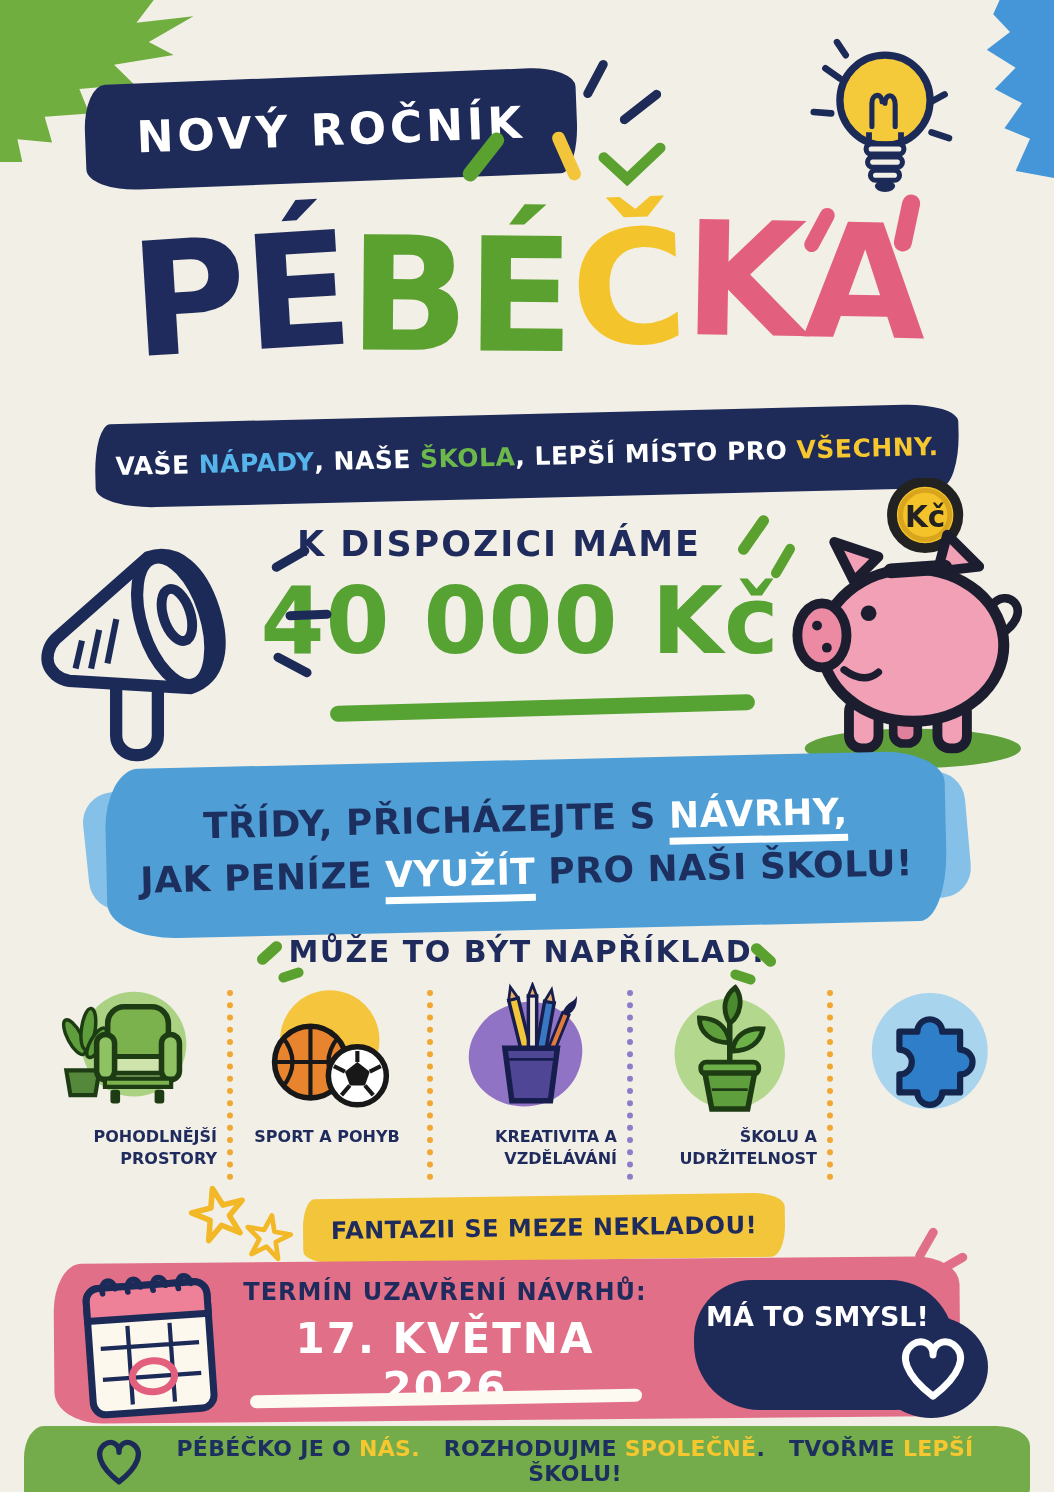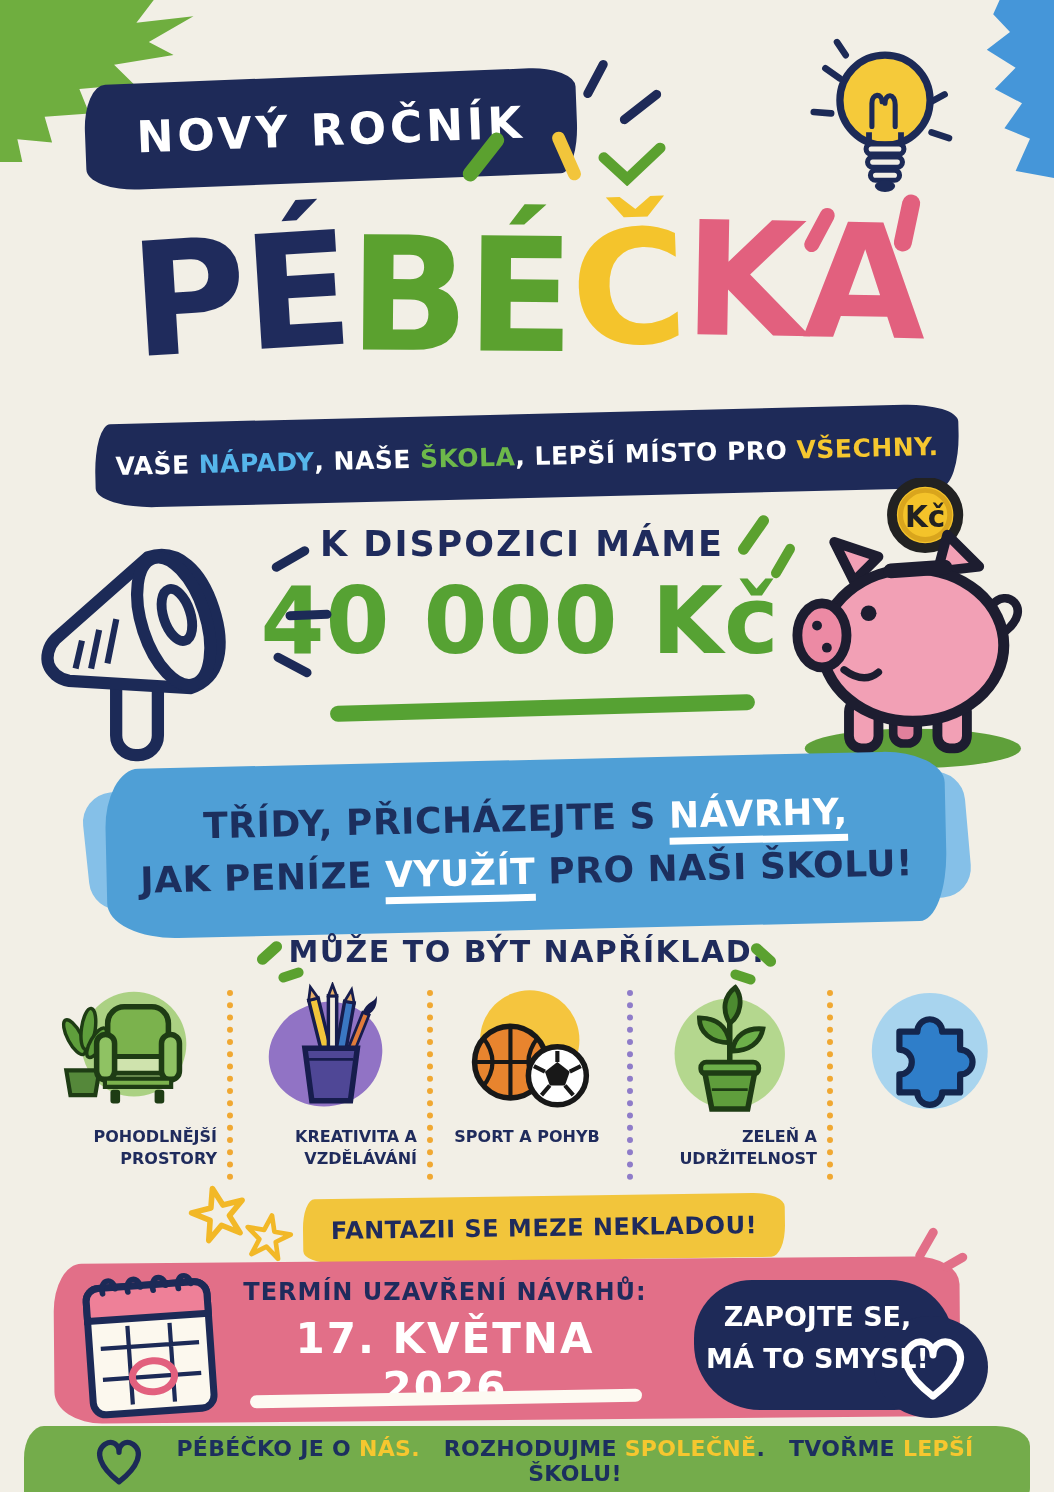--- a/index.html
+++ b/index.html
@@ -33,21 +33,21 @@
   .title-row span:nth-child(4){transform:rotate(2deg) translateY(-4px);}
   
   .tagline{
     left:95px;top:414px;width:864px;height:84px;background:#1e2a58;
     border-radius:16px 54px 20px 60px / 50px 18px 55px 20px;
     transform:rotate(-1.4deg);
     display:flex;align-items:center;justify-content:center;
     font-size:25px;letter-spacing:.5px;white-space:pre;
   }
   
-  .budget-label{left:297px;top:524px;width:450px;text-align:center;font-size:35px;letter-spacing:2px;}
+  .budget-label{left:297px;top:524px;width:450px;font-size:35px;letter-spacing:2px;}
   .amount{left:250px;top:568px;width:540px;text-align:center;font-size:92px;color:#56a233;letter-spacing:1px;}
   .amount-underline{left:330px;top:700px;width:425px;height:16px;background:#56a233;border-radius:9px;transform:rotate(-1.6deg);}
   
   .blue-smear{background:#85c0e8;border-radius:30px;}
   .blue-banner{
     left:106px;top:760px;width:840px;height:170px;background:#4f9fd6;
     border-radius:34px 62px 28px 70px / 60px 32px 70px 36px;
     transform:rotate(-1.3deg);
     display:flex;flex-direction:column;align-items:center;justify-content:center;gap:12px;
   }
@@ -209,20 +209,35 @@
         <rect x="75" y="38" width="13" height="33" rx="6.5" fill="#8fc263" stroke="#1e3c14" stroke-width="4"></rect>
         <path d="M34,70 h48 v6 h-48 z" fill="#7bb24d" stroke="#1e3c14" stroke-width="3"></path>
         <rect x="38" y="78" width="7" height="10" rx="2" fill="#1e3c14"></rect>
         <rect x="70" y="78" width="7" height="10" rx="2" fill="#1e3c14"></rect>
       </svg>
       <div class="col-label">POHODLNĚJŠÍ PROSTORY</div>
     </div>
 
     <div class="col">
       <svg viewBox="0 0 100 100">
+        <circle cx="52" cy="42" r="36" fill="#f5c53e"></circle>
+        <clipPath id="bb">
+            <circle cx="38" cy="58" r="26"></circle>
+          </clipPath>
+        <circle cx="38" cy="58" r="26" fill="#e8842e" stroke="#181818" stroke-width="4"></circle>
+        <path clip-path="url(#bb)" d="M12,58 h52 M38,32 v52 M18,40 q14,18 0,36 M58,40 q-14,18 0,36" stroke="#181818" stroke-width="3" fill="none"></path>
+        <circle cx="72" cy="68" r="21" fill="#ffffff" stroke="#181818" stroke-width="4"></circle>
+        <path d="M72,58 l9,7 -3.5,10 h-11 l-3.5,-10 z" fill="#181818"></path>
+        <path d="M72,58 v-8 M81,65 l8,-4 M77.5,75 l6,7 M66.5,75 l-6,7 M63,65 l-8,-4" stroke="#181818" stroke-width="3"></path>
+      </svg>
+      <div class="col-label">SPORT A POHYB</div>
+    </div>
+
+    <div class="col">
+      <svg viewBox="0 0 100 100">
         <path d="M30,20 C60,4 92,24 90,52 C88,82 58,96 34,88 C10,80 2,56 12,38 C18,28 22,24 30,20 Z" fill="#9173c5"></path>
         <g transform="rotate(-14 44 30)">
           <rect x="41" y="12" width="7" height="38" fill="#f2c53b" stroke="#171d4d" stroke-width="2.5"></rect>
           <path d="M41,12 l3.5,-9 3.5,9 z" fill="#e8b06a" stroke="#171d4d" stroke-width="2"></path>
         </g>
         <rect x="51" y="10" width="6" height="40" fill="#efe9dc" stroke="#171d4d" stroke-width="2.5"></rect>
         <path d="M51,10 l3,-8 3,8 z" fill="#e8b06a" stroke="#171d4d" stroke-width="2"></path>
         <g transform="rotate(10 62 30)">
           <rect x="60" y="14" width="7" height="36" fill="#3a77c2" stroke="#171d4d" stroke-width="2.5"></rect>
           <path d="M60,14 l3.5,-9 3.5,9 z" fill="#e8b06a" stroke="#171d4d" stroke-width="2"></path>
@@ -232,45 +247,30 @@
           <path d="M72,22 c0,-9 5,-9 5,-15 c4,9 1,11 0,15 z" fill="#171d4d"></path>
         </g>
         <path d="M34,48 h38 l-5,38 h-28 z" fill="#4f4796" stroke="#171d4d" stroke-width="4"></path>
         <path d="M37,56 h32" stroke="#171d4d" stroke-width="2"></path>
       </svg>
       <div class="col-label">KREATIVITA A VZDĚLÁVÁNÍ</div>
     </div>
 
     <div class="col">
       <svg viewBox="0 0 100 100">
-        <circle cx="52" cy="42" r="36" fill="#f5c53e"></circle>
-        <clipPath id="bb">
-            <circle cx="38" cy="58" r="26"></circle>
-          </clipPath>
-        <circle cx="38" cy="58" r="26" fill="#e8842e" stroke="#181818" stroke-width="4"></circle>
-        <path clip-path="url(#bb)" d="M12,58 h52 M38,32 v52 M18,40 q14,18 0,36 M58,40 q-14,18 0,36" stroke="#181818" stroke-width="3" fill="none"></path>
-        <circle cx="72" cy="68" r="21" fill="#ffffff" stroke="#181818" stroke-width="4"></circle>
-        <path d="M72,58 l9,7 -3.5,10 h-11 l-3.5,-10 z" fill="#181818"></path>
-        <path d="M72,58 v-8 M81,65 l8,-4 M77.5,75 l6,7 M66.5,75 l-6,7 M63,65 l-8,-4" stroke="#181818" stroke-width="3"></path>
-      </svg>
-      <div class="col-label">SPORT A POHYB</div>
-    </div>
-
-    <div class="col">
-      <svg viewBox="0 0 100 100">
         <circle cx="52" cy="52" r="40" fill="#b4d78e"></circle>
         <path d="M52,62 V28" stroke="#1e3c14" stroke-width="4"></path>
         <path d="M52,44 C38,44 30,36 30,26 C42,26 50,32 52,44 Z" fill="#5f9e3c" stroke="#1e3c14" stroke-width="3.5"></path>
         <path d="M54,50 C66,50 74,44 76,34 C64,33 55,39 54,50 Z" fill="#6db04a" stroke="#1e3c14" stroke-width="3.5"></path>
         <path d="M52,30 C46,20 48,10 56,4 C62,12 60,24 52,30 Z" fill="#4c8a30" stroke="#1e3c14" stroke-width="3.5"></path>
         <rect x="31" y="58" width="42" height="9" rx="4" fill="#6db04a" stroke="#1e3c14" stroke-width="3.5"></rect>
         <path d="M34,66 h36 l-5,26 h-26 z" fill="#5f9e3c" stroke="#1e3c14" stroke-width="4"></path>
         <path d="M39,78 h26" stroke="#1e3c14" stroke-width="2"></path>
       </svg>
-      <div class="col-label">ZELEŇ A UDRŽITELNOST</div>
+      <div class="col-label">ŠKOLU A UDRŽITELNOST</div>
     </div>
 
     <div class="col">
       <svg viewBox="0 0 100 100">
         <circle cx="52" cy="50" r="42" fill="#a8d4ee"></circle>
         <path d="M30,36 h13 a9,9 0 1 1 18,0 h13 v13 a9,9 0 1 1 0,18 v13 h-13 a9,9 0 1 1 -18,0 h-13 v-13 a9,9 0 1 0 0,-18 z" fill="#2f7ec9" stroke="#14264d" stroke-width="4.5" stroke-linejoin="round"></path>
       </svg>
     </div>
   </div>
 
@@ -300,21 +300,20 @@
 
   <div class="deadline-block abs">
     <div class="deadline-label">TERMÍN UZAVŘENÍ NÁVRHŮ:</div>
     <div class="deadline-date">17. KVĚTNA 2026</div>
   </div>
   <div class="abs date-underline"></div>
 
   <div class="bubble-main abs"></div>
   <div class="bubble-circle abs"></div>
   <div class="bubble-text abs">
-    <div>ZAPOJTE SE,</div>
     <div>MÁ TO SMYSL!</div>
   </div>
   <svg class="abs heart-svg" style="left:890px;top:1324px;width:86px;height:86px;" viewBox="0 0 100 100">
     <path d="M50,84 C18,60 10,36 26,24 C38,16 50,24 50,36 C50,24 62,16 74,24 C90,36 82,60 50,84 Z" fill="none" stroke="#ffffff" stroke-width="8" stroke-linejoin="round" stroke-linecap="round"></path>
   </svg>
 
   <div class="footer-bar abs">
     <svg class="footer-heart" style="width:62px;height:58px;" viewBox="0 0 100 100">
       <path d="M50,86 C16,60 8,34 26,21 C39,13 50,22 50,35 C50,22 61,13 74,21 C92,34 84,60 50,86 Z" fill="none" stroke="#1c2a57" stroke-width="9" stroke-linejoin="round" stroke-linecap="round"></path>
     </svg>

